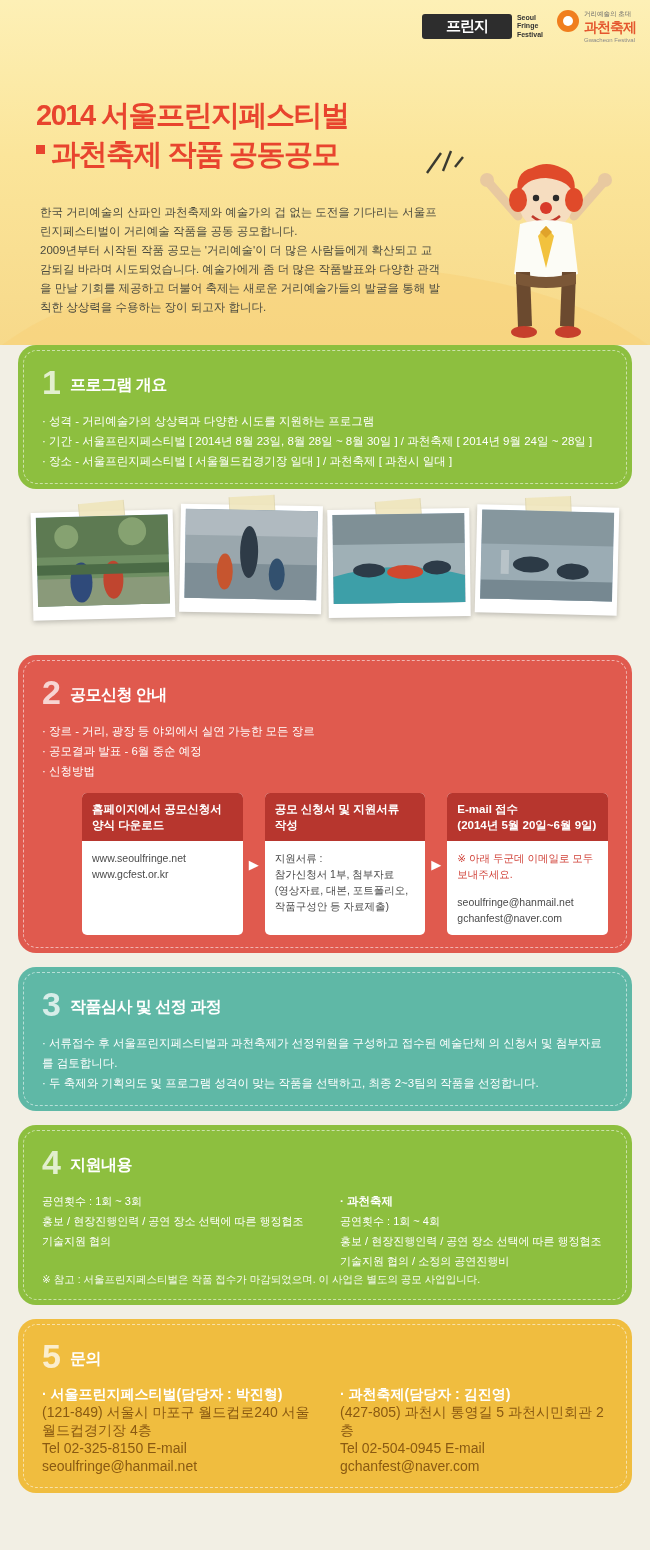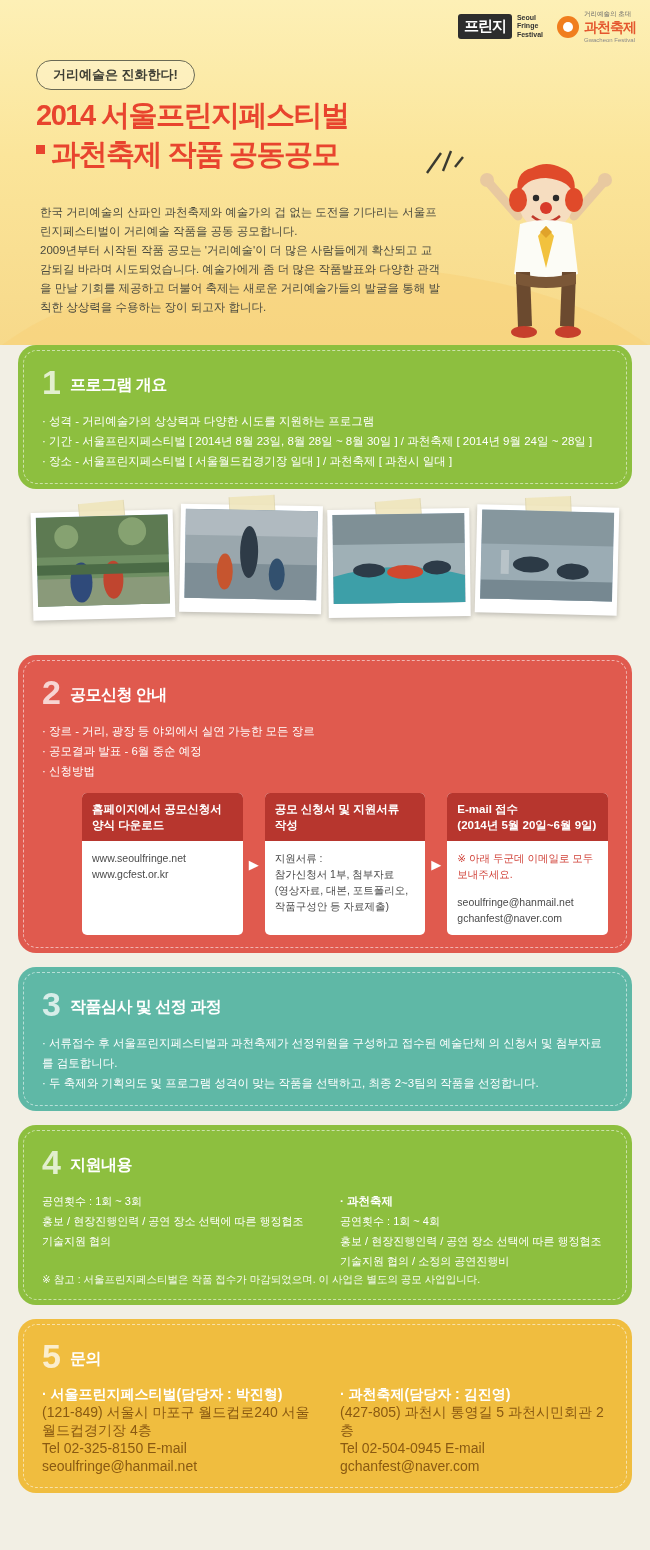--- a/index.html
+++ b/index.html
@@ -27,24 +27,24 @@
     opacity:.55;
   }
   .logos {
     position:absolute; top:10px; right:14px;
     display:flex; align-items:center; gap:14px;
     z-index:4;
   }
   .logo-fringe { display:flex; align-items:center; gap:5px; }
   .logo-fringe .kr {
     background:#2d2d2d; color:#fff; font-weight:bold; font-size:15px;
-    padding:3px 6px; border-radius:3px; letter-spacing:-1px;
+    padding:3px 24px; border-radius:3px; letter-spacing:-1px;
   }
   .logo-fringe .en { font-size:7px; line-height:1.15; color:#333; font-weight:bold; }
-  .logo-gc { display:flex; align-items:center; gap:5px; }
+  .logo-gc { display:flex; gap:5px; }
   .logo-gc .dot {
     width:22px;height:22px;border-radius:50%;
     background:#f07e1e; position:relative;
   }
   .logo-gc .dot:after{
     content:""; position:absolute; left:6px; top:6px; width:10px;height:10px;
     border-radius:50%; background:#fff;
   }
   .logo-gc .txt .small { font-size:6.5px; color:#6a6a6a; }
   .logo-gc .txt .big { font-size:14px; font-weight:bold; color:#e4572e; letter-spacing:-1px; }
@@ -157,21 +157,20 @@
     <div class="logo-gc">
       <span class="dot"></span>
       <span class="txt">
         <span class="small" style="display:block">거리예술의 초대</span>
         <span class="big" style="display:block">과천축제</span>
         <span class="en" style="display:block">Gwacheon Festival</span>
       </span>
     </div>
   </div>
 
-  <div class="tagline">거리예술은 진화한다!</div>
   <div class="title1">2014 서울프린지페스티벌</div>
   <div class="title2">
     <span class="sq"></span>
     <span>과천축제 작품 공동공모</span>
   </div>
   <div class="hero-body" style="white-space:pre-line">한국 거리예술의 산파인 과천축제와 예술가의 겁 없는 도전을 기다리는 서울프린지페스티벌이 거리예술 작품을 공동 공모합니다.
 2009년부터 시작된 작품 공모는 '거리예술'이 더 많은 사람들에게 확산되고 교감되길 바라며 시도되었습니다. 예술가에게 좀 더 많은 작품발표와 다양한 관객을 만날 기회를 제공하고 더불어 축제는 새로운 거리예술가들의 발굴을 통해 발칙한 상상력을 수용하는 장이 되고자 합니다.</div>
 
   <div class="sparkles">
     <svg width="44" height="34" viewBox="0 0 44 34">

